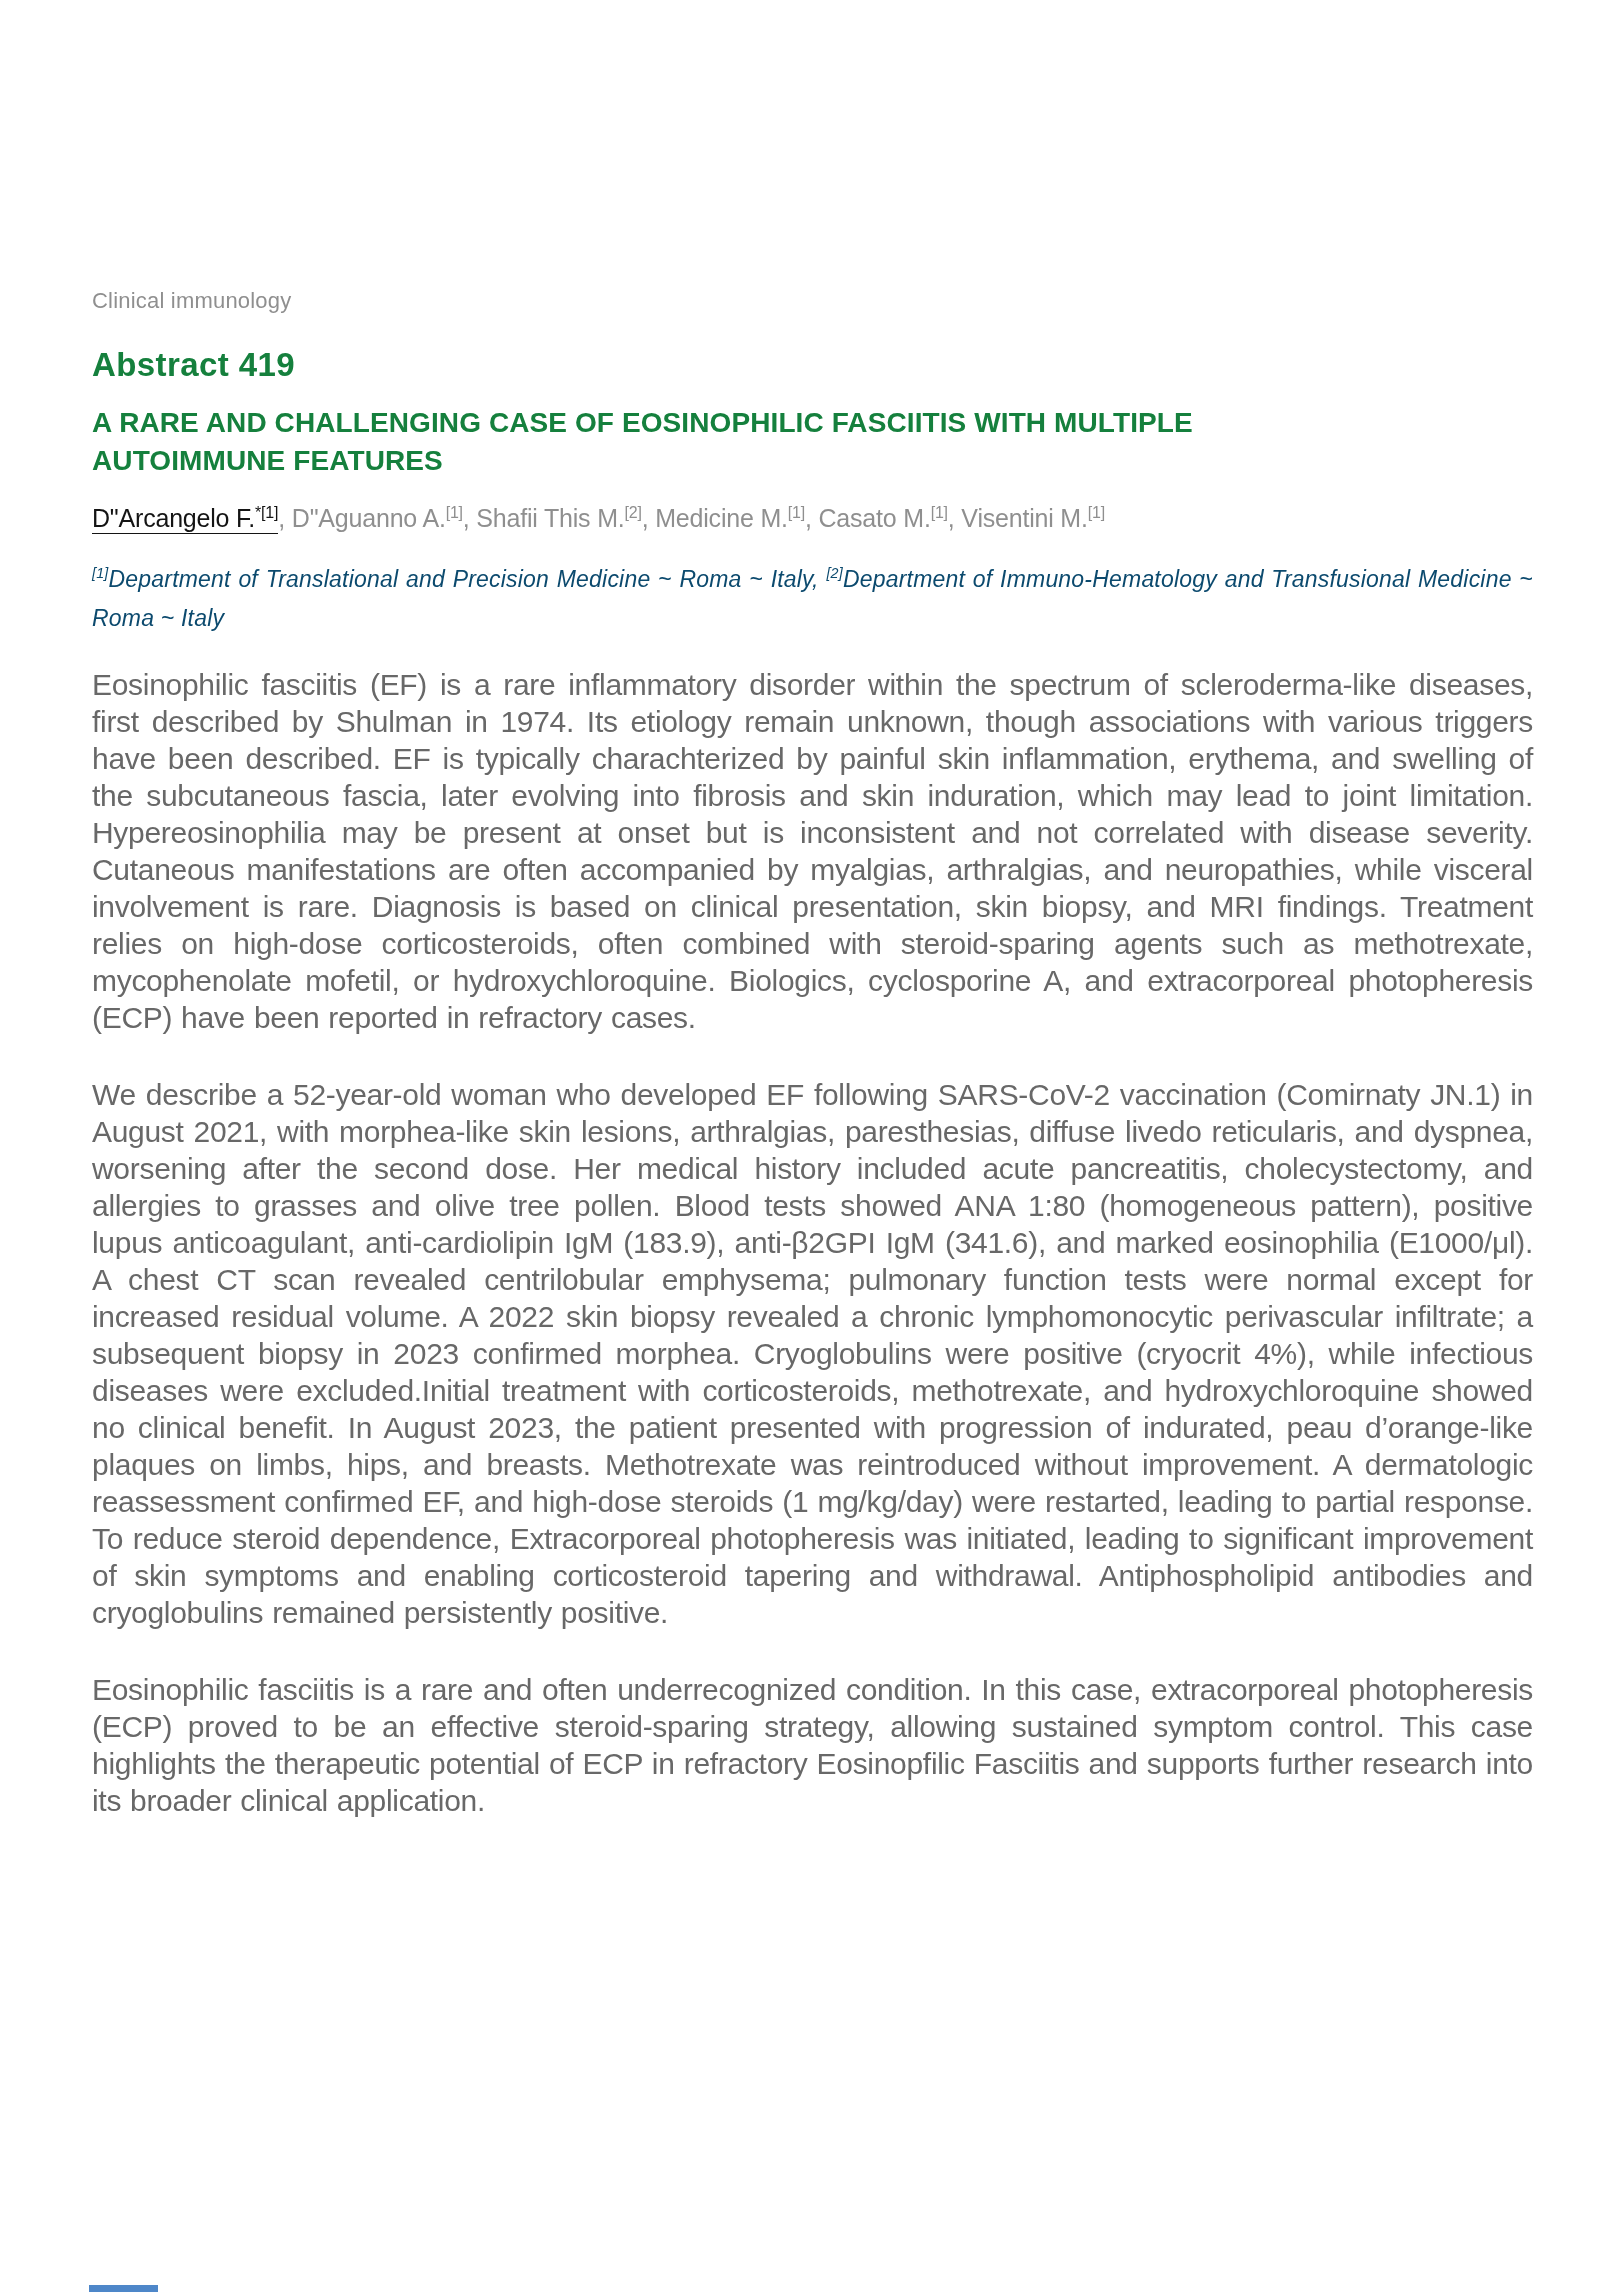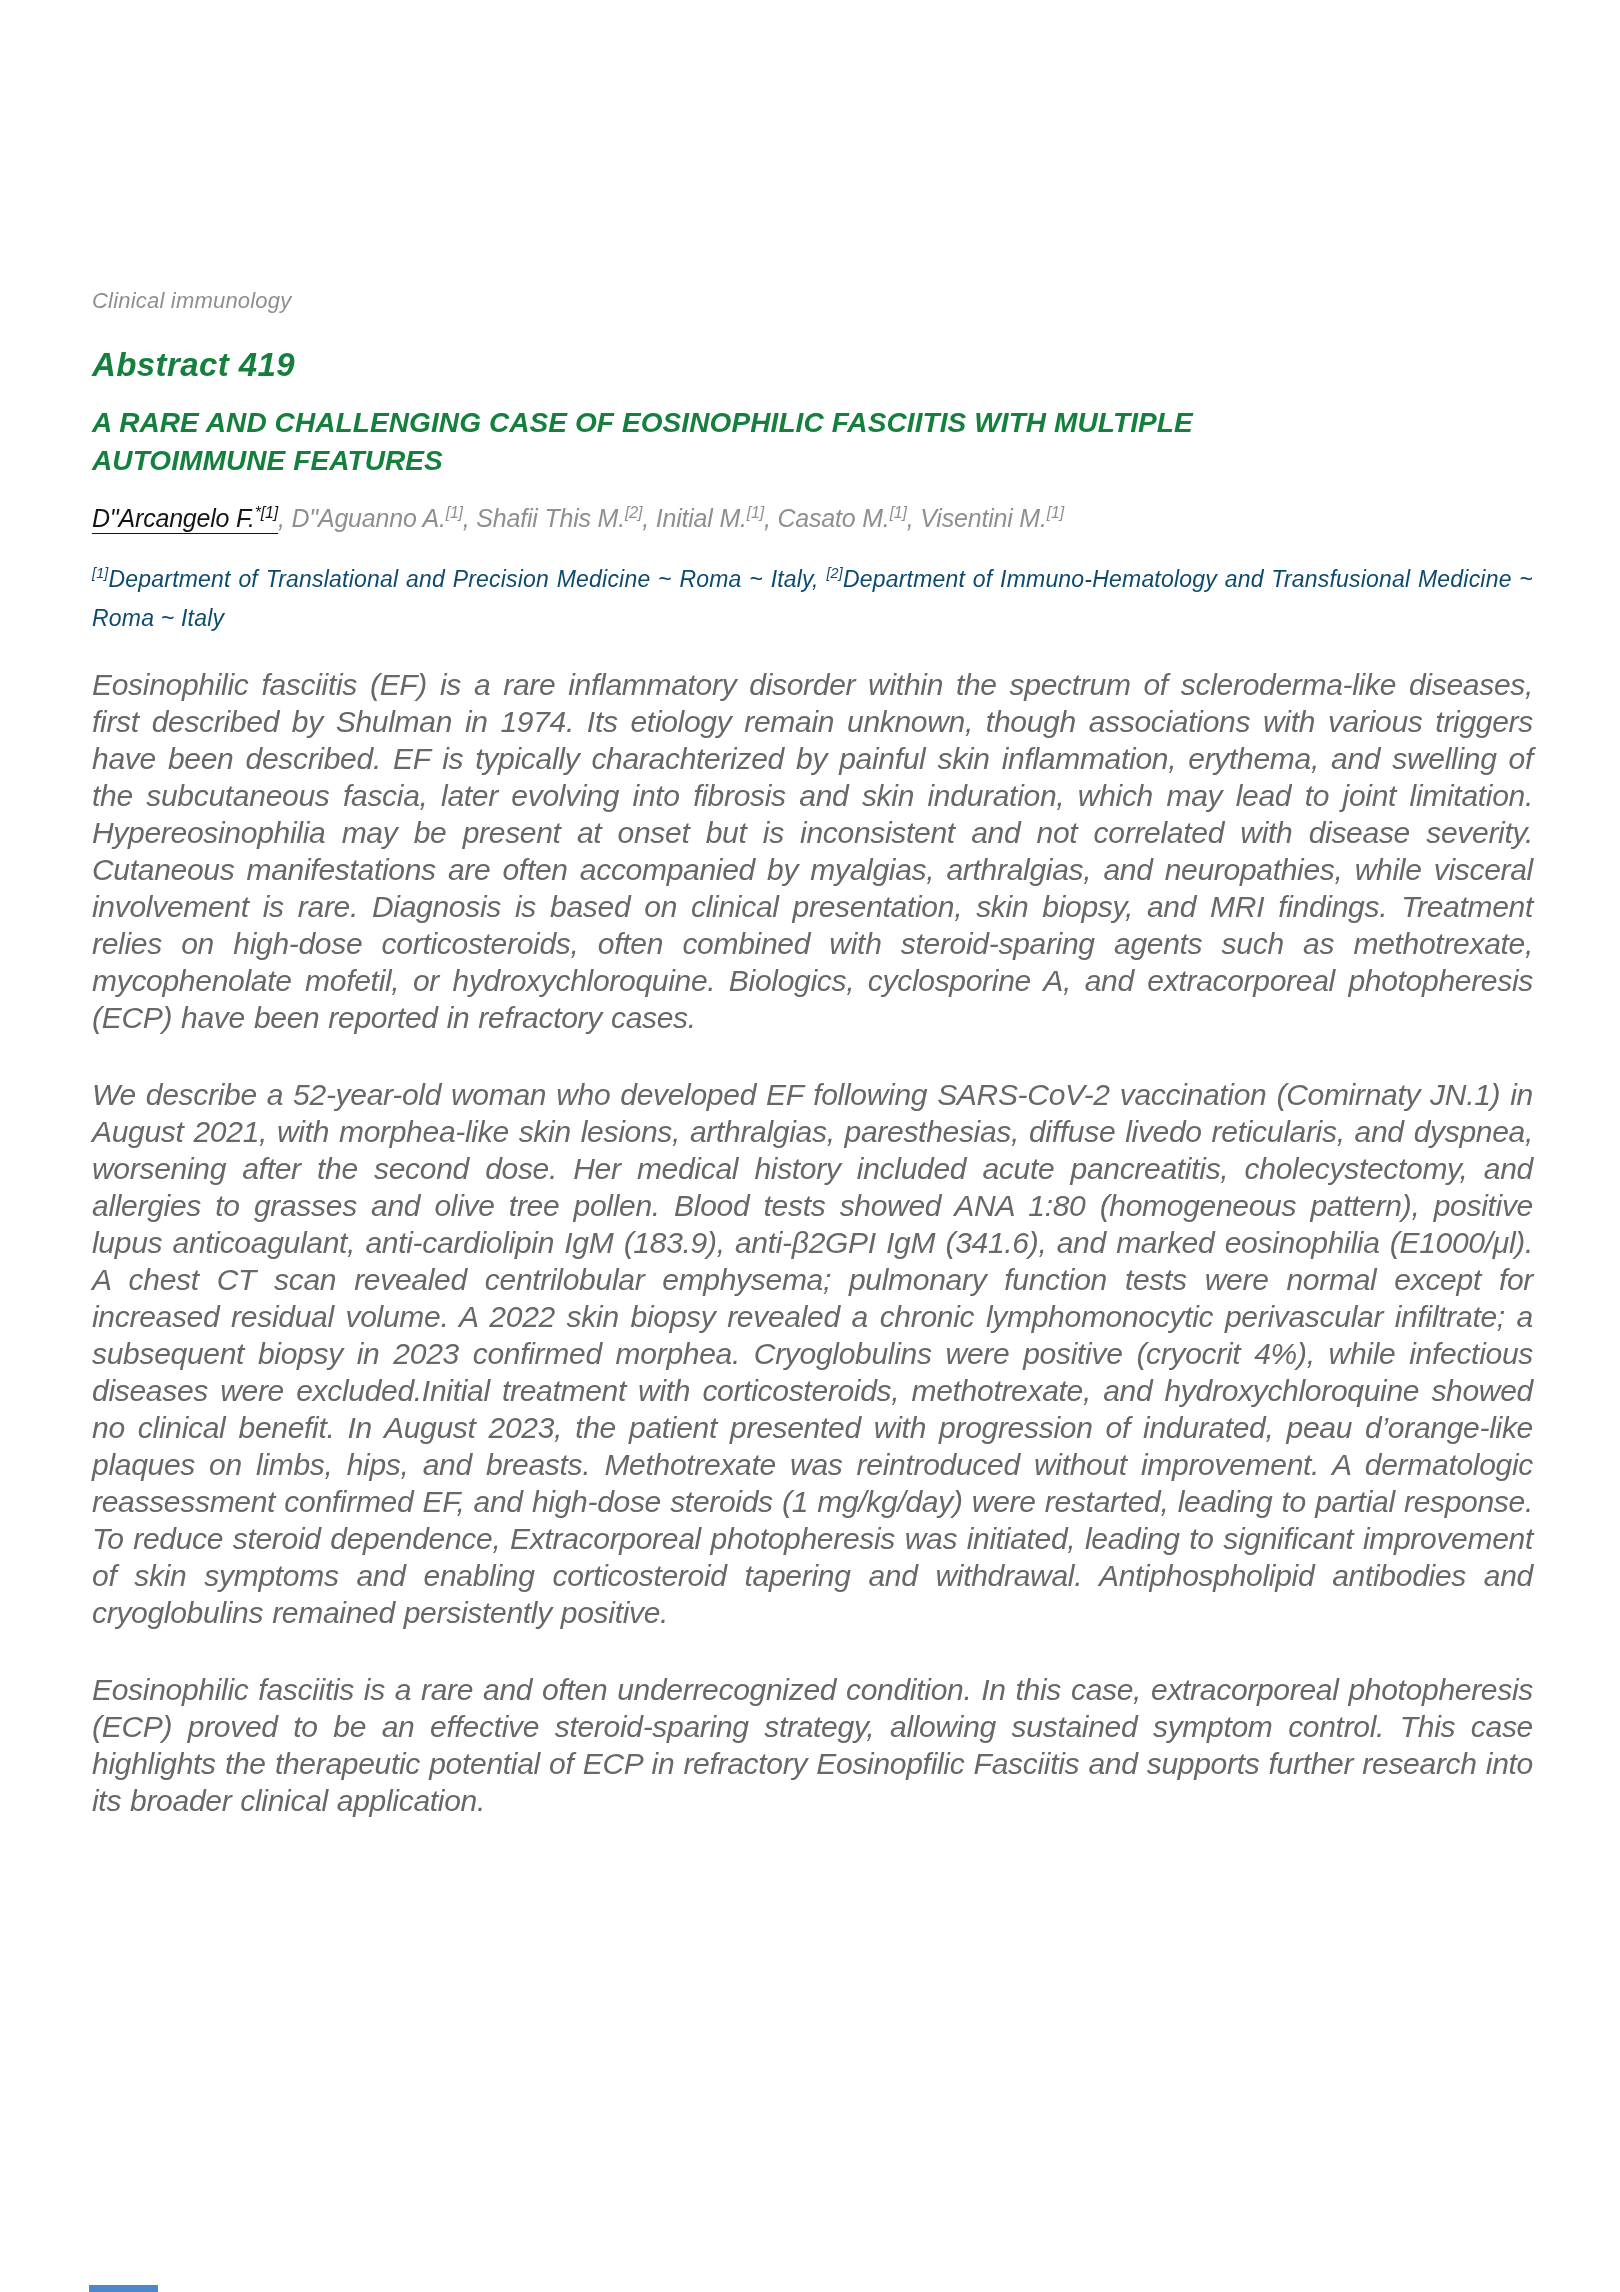--- a/index.html
+++ b/index.html
@@ -1,15 +1,15 @@
 <!DOCTYPE html>
 <html style="font-size:14.3px"><head>
 <meta charset="utf-8">
 <style>
-  * { margin: 0; padding: 0; box-sizing: border-box; font-style: italic; }
+  * { margin: 0; padding: 0; box-sizing: border-box; }
   html, body { background: #ffffff; }
   .page {
     position: relative;
     width: 1621px;
     height: 2293px;
     background: #ffffff;
     font-family: "Liberation Sans", sans-serif;
     padding: 0 88px 0 92px;
     overflow: hidden;
   }
@@ -96,21 +96,21 @@
   <div class="category">Clinical immunology</div>
 
   <h1 class="abstract-label">Abstract 419</h1>
 
   <h2 class="title">A RARE AND CHALLENGING CASE OF EOSINOPHILIC FASCIITIS WITH MULTIPLE AUTOIMMUNE FEATURES</h2>
 
   <div class="authors">
     <span class="author author-primary"><span class="author-name">D"Arcangelo F.</span><sup>*[1]</sup></span><span class="sep">, </span>
     <span class="author"><span class="author-name">D"Aguanno A.</span><sup>[1]</sup></span><span class="sep">, </span>
     <span class="author"><span class="author-name">Shafii  This M.</span><sup>[2]</sup></span><span class="sep">, </span>
-    <span class="author"><span class="author-name">Initial M.</span><sup>[1]</sup></span><span class="sep">, </span>
+    <span class="author"><span class="author-name">Medicine M.</span><sup>[1]</sup></span><span class="sep">, </span>
     <span class="author"><span class="author-name">Casato M.</span><sup>[1]</sup></span><span class="sep">, </span>
     <span class="author"><span class="author-name">Visentini M.</span><sup>[1]</sup></span><span class="sep"></span>
   </div>
 
   <div class="affiliations">
     <sup>[1]</sup><span class="aff-text">Department of Translational and Precision Medicine ~ Roma ~ Italy, </span><sup>[2]</sup><span class="aff-text">Department of Immuno-Hematology and Transfusional Medicine ~ Roma ~ Italy</span>
   </div>
 
   <div class="abstract-body">
     <p class="body-par">Eosinophilic fasciitis (EF) is a rare inflammatory disorder within the spectrum of scleroderma-like diseases, first described by Shulman in 1974. Its etiology remain unknown, though associations with various triggers have been described. EF is typically charachterized by painful skin inflammation, erythema, and swelling of the subcutaneous fascia, later evolving into fibrosis and skin induration, which may lead to joint limitation. Hypereosinophilia may be present at onset but is inconsistent and not correlated with disease severity. Cutaneous manifestations are often accompanied by myalgias, arthralgias, and neuropathies, while visceral involvement is rare. Diagnosis is based on clinical presentation, skin biopsy, and MRI findings. Treatment relies on high-dose corticosteroids, often combined with steroid-sparing agents such as methotrexate, mycophenolate mofetil, or hydroxychloroquine. Biologics, cyclosporine A, and extracorporeal photopheresis (ECP) have been reported in refractory cases.</p>

